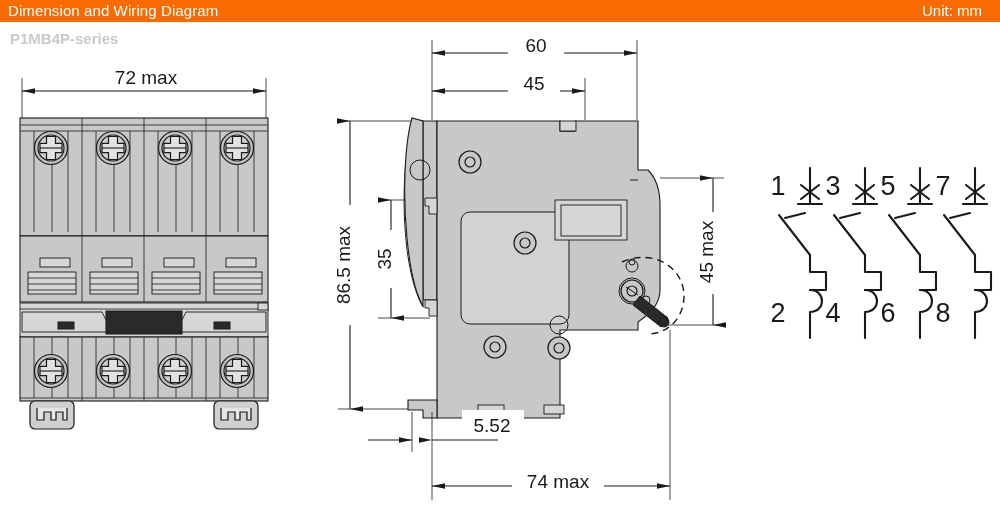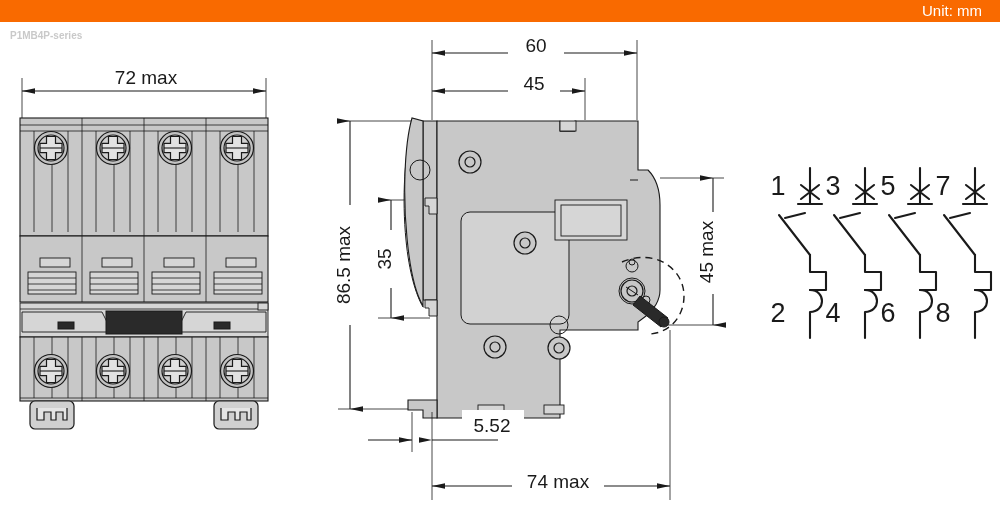--- a/index.html
+++ b/index.html
@@ -22,21 +22,21 @@
     font-size:15px;line-height:20px;color:#ffffff;
     letter-spacing:.1px;white-space:nowrap;
   }
   .header-unit{
     position:absolute;right:18px;top:1px;
     font-size:15px;line-height:20px;color:#ffffff;
     white-space:nowrap;
   }
   .series-label{
     position:absolute;left:10px;top:30px;
-    font-size:10px;font-weight:bold;color:#c9c9c9;
+    font-size:15px;font-weight:bold;color:#c9c9c9;
     white-space:nowrap;
   }
 
   
   svg.canvas{position:absolute;left:0;top:0;width:1000px;height:520px;}
   .body-fill{fill:#c8c8c8;stroke:#1a1a1a;stroke-width:1.1;}
   .body-fill2{fill:#d2d2d2;stroke:#1a1a1a;stroke-width:1;}
   .light{fill:#d6d6d6;stroke:#1a1a1a;stroke-width:.9;}
   .dark{fill:#2a2a2a;stroke:#1a1a1a;stroke-width:1;}
   .nofill{fill:none;stroke:#1a1a1a;stroke-width:1;}
@@ -52,20 +52,21 @@
     font-family:"Liberation Sans","DejaVu Sans",sans-serif;
     font-size:27px;fill:#1a1a1a;
   }
 </style>
 </head>
 <body>
 
 <div id="root">
 
   <div class="header-bar"></div>
+  <div class="header-title">Dimension and Wiring Diagram</div>
   <div class="header-unit">Unit: mm</div>
   <div class="series-label">P1MB4P-series</div>
 
   <svg class="canvas" viewBox="0 0 1000 520">
 
     <defs>
       <marker id="arL" markerWidth="14" markerHeight="8" refX="1" refY="4" orient="auto" markerUnits="userSpaceOnUse">
         <path d="M14,4 L0,4 M14,1.2 L1,4 L14,6.8 Z" fill="#1a1a1a" stroke="none"></path>
       </marker>
       <marker id="arR" markerWidth="14" markerHeight="8" refX="13" refY="4" orient="auto" markerUnits="userSpaceOnUse">

